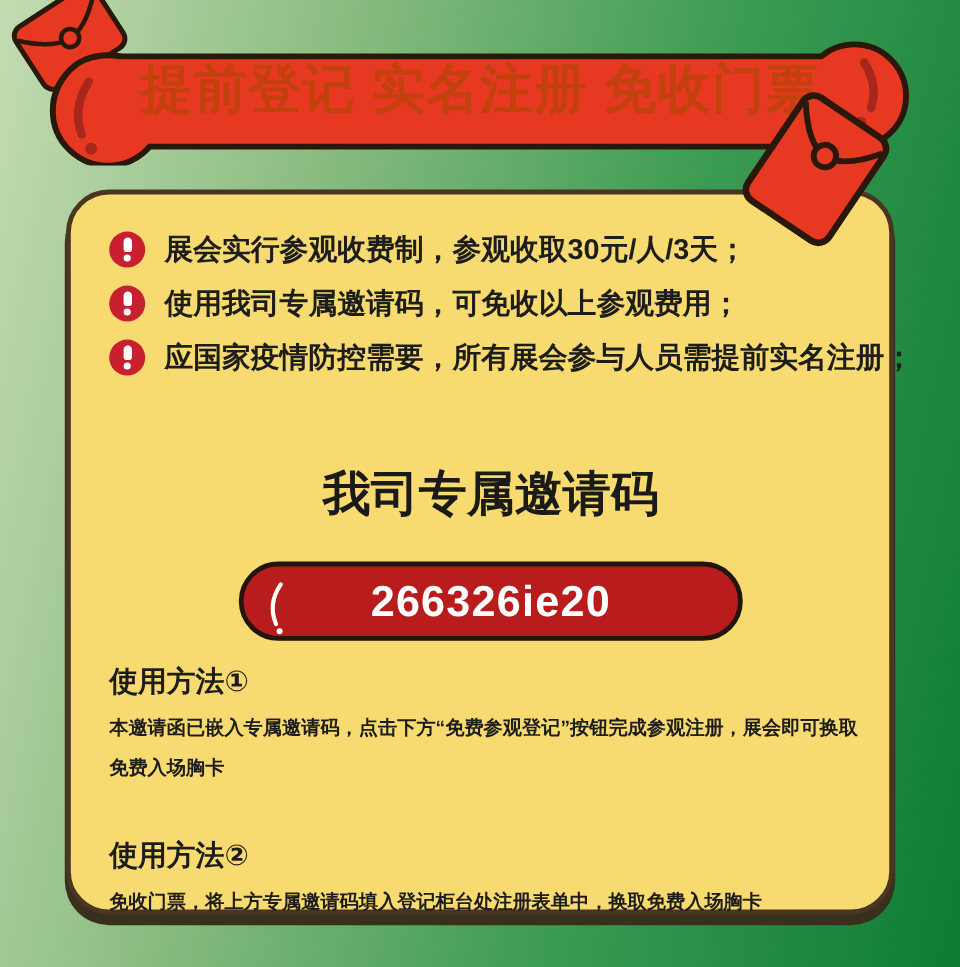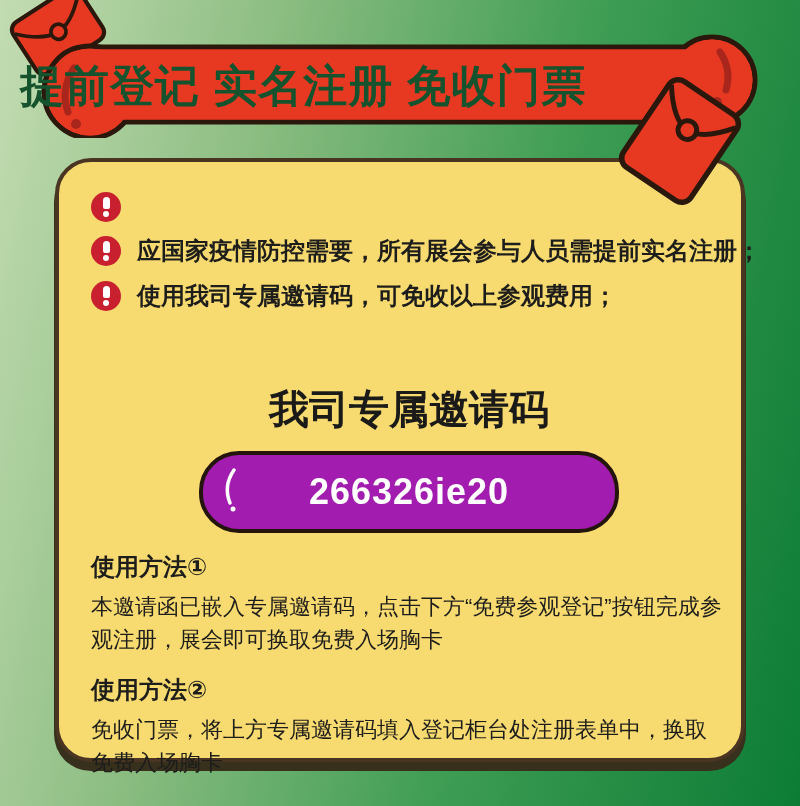--- a/index.html
+++ b/index.html
@@ -11,22 +11,22 @@
     position:absolute;inset:0;
     background:linear-gradient(102deg,#c3dcb2 0%,#8abc80 30%,#3f9d54 62%,#0c7c35 100%);
   }
   
   .envelope{position:absolute;}
   .env-left{left:16px;top:-2px;width:84px;height:66px;transform:rotate(-33deg);z-index:1;}
   .env-right{left:636px;top:84px;width:88px;height:114px;transform:rotate(34deg);z-index:4;}
   
   .banner-svg{position:absolute;left:20px;top:28px;width:760px;height:110px;z-index:2;}
   .banner-title{
-    position:absolute;left:20px;top:57px;width:760px;z-index:2;
-    text-align:left;color:#14532d;font-size:44px;font-weight:900;
+    position:absolute;left:20px;top:45px;width:760px;z-index:2;
+    text-align:center;color:#c2410c;font-size:44px;font-weight:900;
     letter-spacing:1px;white-space:nowrap;
   }
   
   .card{
     position:absolute;left:55px;top:158px;width:690px;height:604px;box-sizing:border-box;
     background:#f8db70;border:4px solid #493522;border-radius:36px;
     box-shadow:0 8px 0 1px #37301d;
     padding:30px 14px 0 32px;z-index:3;color:#1d1d1b;
   }
   .notice-row{display:flex;align-items:center;margin-bottom:13px;}
@@ -35,29 +35,29 @@
     display:flex;flex-direction:column;align-items:center;justify-content:center;
     margin-right:16px;
   }
   .excl-bar{width:7px;height:12px;background:#fff;border-radius:3.5px 3.5px 2px 2px;}
   .excl-dot{width:6px;height:6px;background:#fff;border-radius:50%;margin-top:2px;}
   .notice-text{font-size:24px;font-weight:600;white-space:nowrap;}
   .invite-heading{
     margin-top:70px;text-align:center;font-size:40px;font-weight:800;color:#1a1a18;
   }
   .invite-pill{
-    position:relative;margin:14px auto 0;width:420px;height:82px;box-sizing:border-box;
-    background:#a21caf;border:4px solid #24150c;border-radius:40px;
+    position:relative;margin:29px auto 0;width:420px;height:66px;box-sizing:border-box;
+    background:#b91c1c;border:4px solid #24150c;border-radius:40px;
     display:flex;align-items:center;justify-content:center;
   }
   .pill-paren{position:absolute;left:16px;top:12px;}
   .invite-code{color:#ffffff;font-size:36px;font-weight:700;letter-spacing:1px;}
   .method-heading{margin-top:18px;font-size:24px;font-weight:800;}
-  .method-heading.second{margin-top:18px;}
-  .method-body{margin:7px 0 0 0;font-size:22px;font-weight:400;line-height:33px;}
+  .method-heading.second{margin-top:40px;}
+  .method-body{margin:7px 0 0 0;font-size:16px;font-weight:700;line-height:33px;}
 </style>
 </head>
 <body>
 
 <div class="bg"></div>
 
 <div class="envelope env-left">
   <svg viewBox="0 0 100 78" width="84" height="66">
     <rect x="3" y="3" width="94" height="72" rx="11" fill="#e73922" stroke="#2a180d" stroke-width="5"></rect>
     <path d="M 5 14 Q 30 40 50 40 Q 70 40 95 14" fill="none" stroke="#2a180d" stroke-width="4.5"></path>
@@ -90,36 +90,37 @@
 </svg>
 <div class="banner-title">提前登记 实名注册 免收门票</div>
 
 <div class="card">
 
   <div class="notice-row">
     <span class="warn-icon">
       <span class="excl-bar"></span>
         <span class="excl-dot"></span>
     </span>
+    <span class="notice-text">展会实行参观收费制，参观收取30元/人/3天；</span>
+  </div>
+
+  <div class="notice-row">
+    <span class="warn-icon">
+      <span class="excl-bar"></span>
+        <span class="excl-dot"></span>
+    </span>
+    <span class="notice-text">使用我司专属邀请码，可免收以上参观费用；</span>
   </div>
 
   <div class="notice-row">
     <span class="warn-icon">
       <span class="excl-bar"></span>
         <span class="excl-dot"></span>
     </span>
     <span class="notice-text">应国家疫情防控需要，所有展会参与人员需提前实名注册；</span>
-  </div>
-
-  <div class="notice-row">
-    <span class="warn-icon">
-      <span class="excl-bar"></span>
-        <span class="excl-dot"></span>
-    </span>
-    <span class="notice-text">使用我司专属邀请码，可免收以上参观费用；</span>
   </div>
 
   <div class="invite-heading">我司专属邀请码</div>
 
   <div class="invite-pill">
     <svg class="pill-paren" width="20" height="46" viewBox="0 0 20 46">
       <path d="M 15 3 Q 4 19 11 36" fill="none" stroke="#ffffff" stroke-width="3.5" stroke-linecap="round"></path>
       <circle cx="14" cy="42" r="2.5" fill="#ffffff"></circle>
     </svg>
     <span class="invite-code">266326ie20</span>

